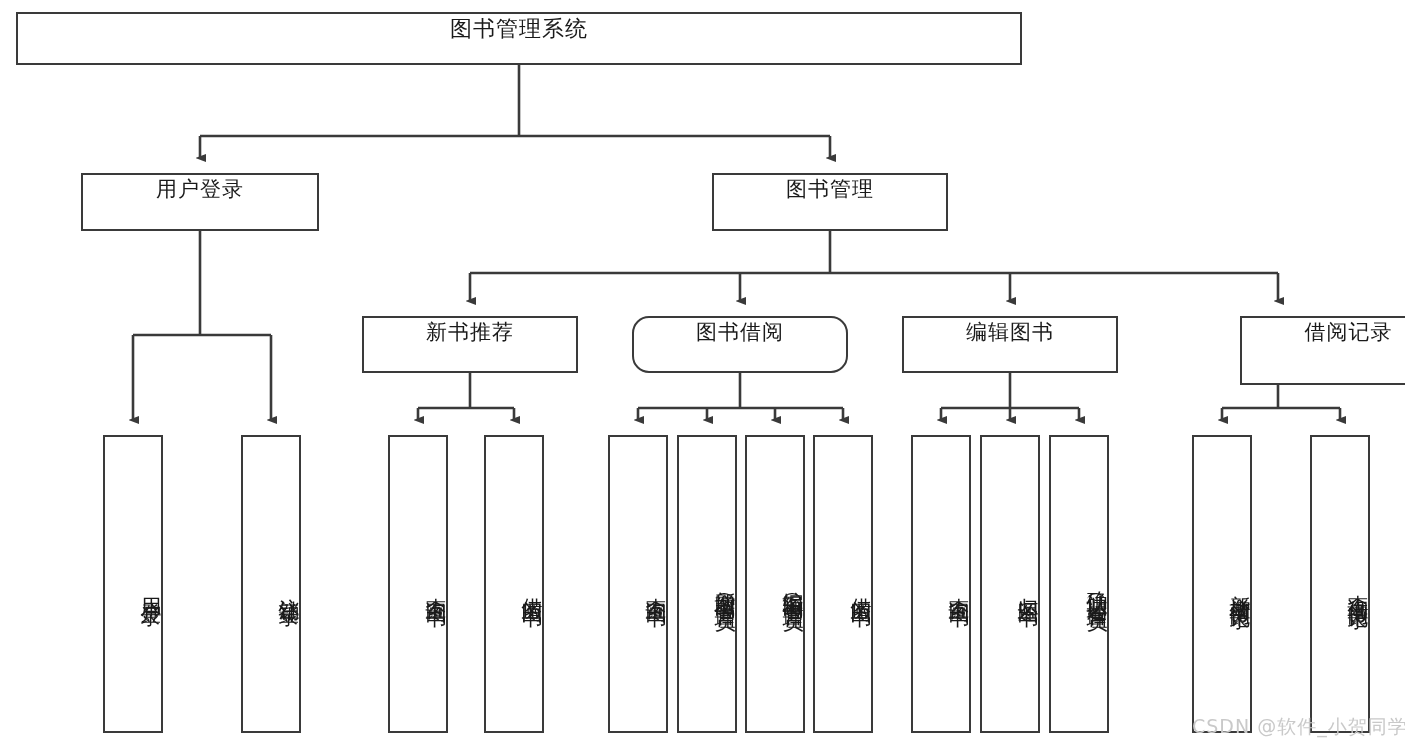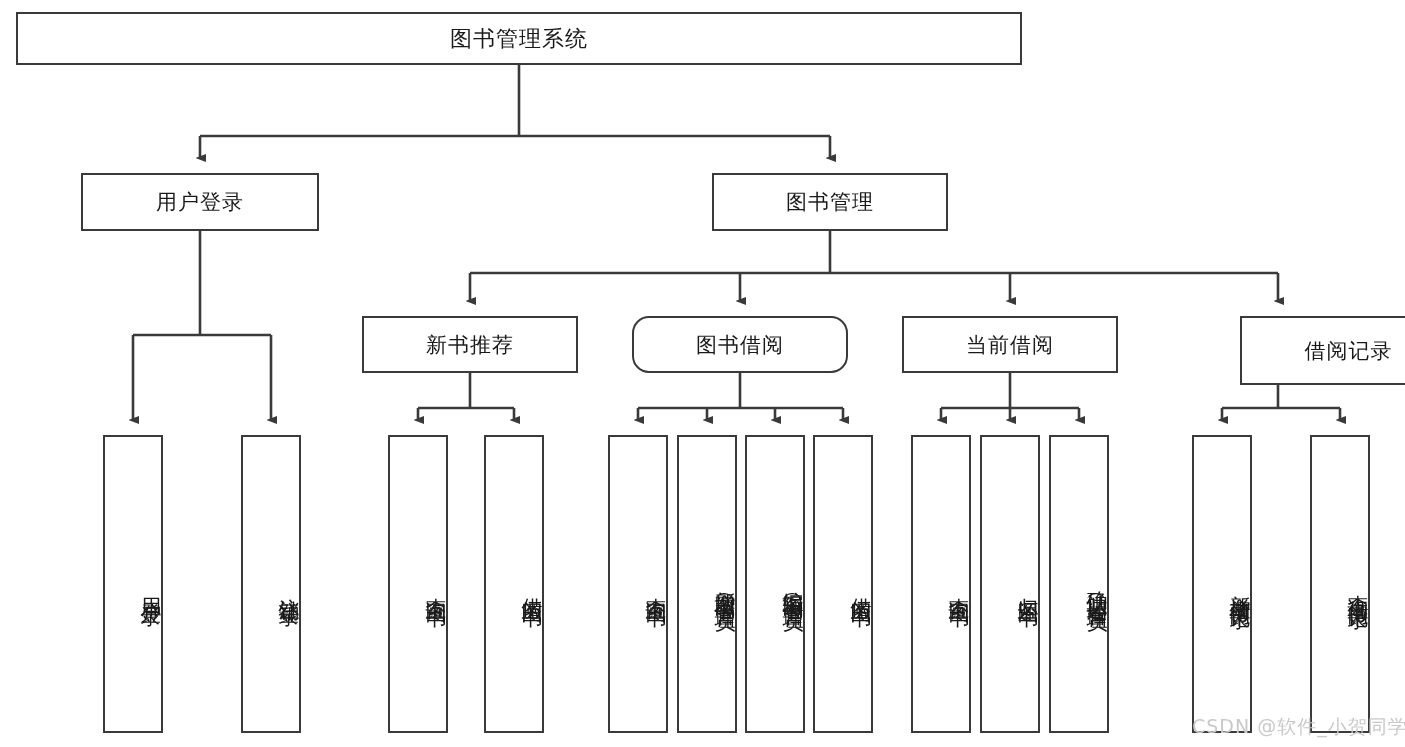--- a/index.html
+++ b/index.html
@@ -24,21 +24,21 @@
     width: 1405px;
     height: 747px;
     pointer-events: none;
   }
   .node {
     position: absolute;
     box-sizing: border-box;
     border: 2px solid #3a3a3a;
     background: #ffffff;
     display: flex;
-    align-items: center;
+    align-items: flex-start;
     justify-content: center;
     color: #1a1a1a;
   }
   .node-h {
     font-size: 21px;
     letter-spacing: 1px;
   }
   .node-root {
     font-size: 22px;
   }
@@ -131,21 +131,21 @@
     <span>新书推荐</span>
   </div>
 
   <div class="node node-h" style="left:712px; top:173px; width:236px; height:58px;">
     <span>图书管理</span>
   </div>
   <div class="node node-h" style="left:632px; top:316px; width:216px; height:57px;border-radius:17px;">
     <span>图书借阅</span>
   </div>
   <div class="node node-h" style="left:902px; top:316px; width:216px; height:57px;">
-    <span>当前借阅</span>
+    <span>编辑图书</span>
   </div>
   <div class="node node-h" style="left:1240px; top:316px; width:217px; height:69px;">
     <span>借阅记录</span>
   </div>
 
   <div class="node node-v" style="left:103px; top:435px; width:60px; height:298px;">
     <span class="vtext">用户登录</span>
   </div>
   <div class="node node-v" style="left:241px; top:435px; width:60px; height:298px;">
     <span class="vtext">注销登录</span>

